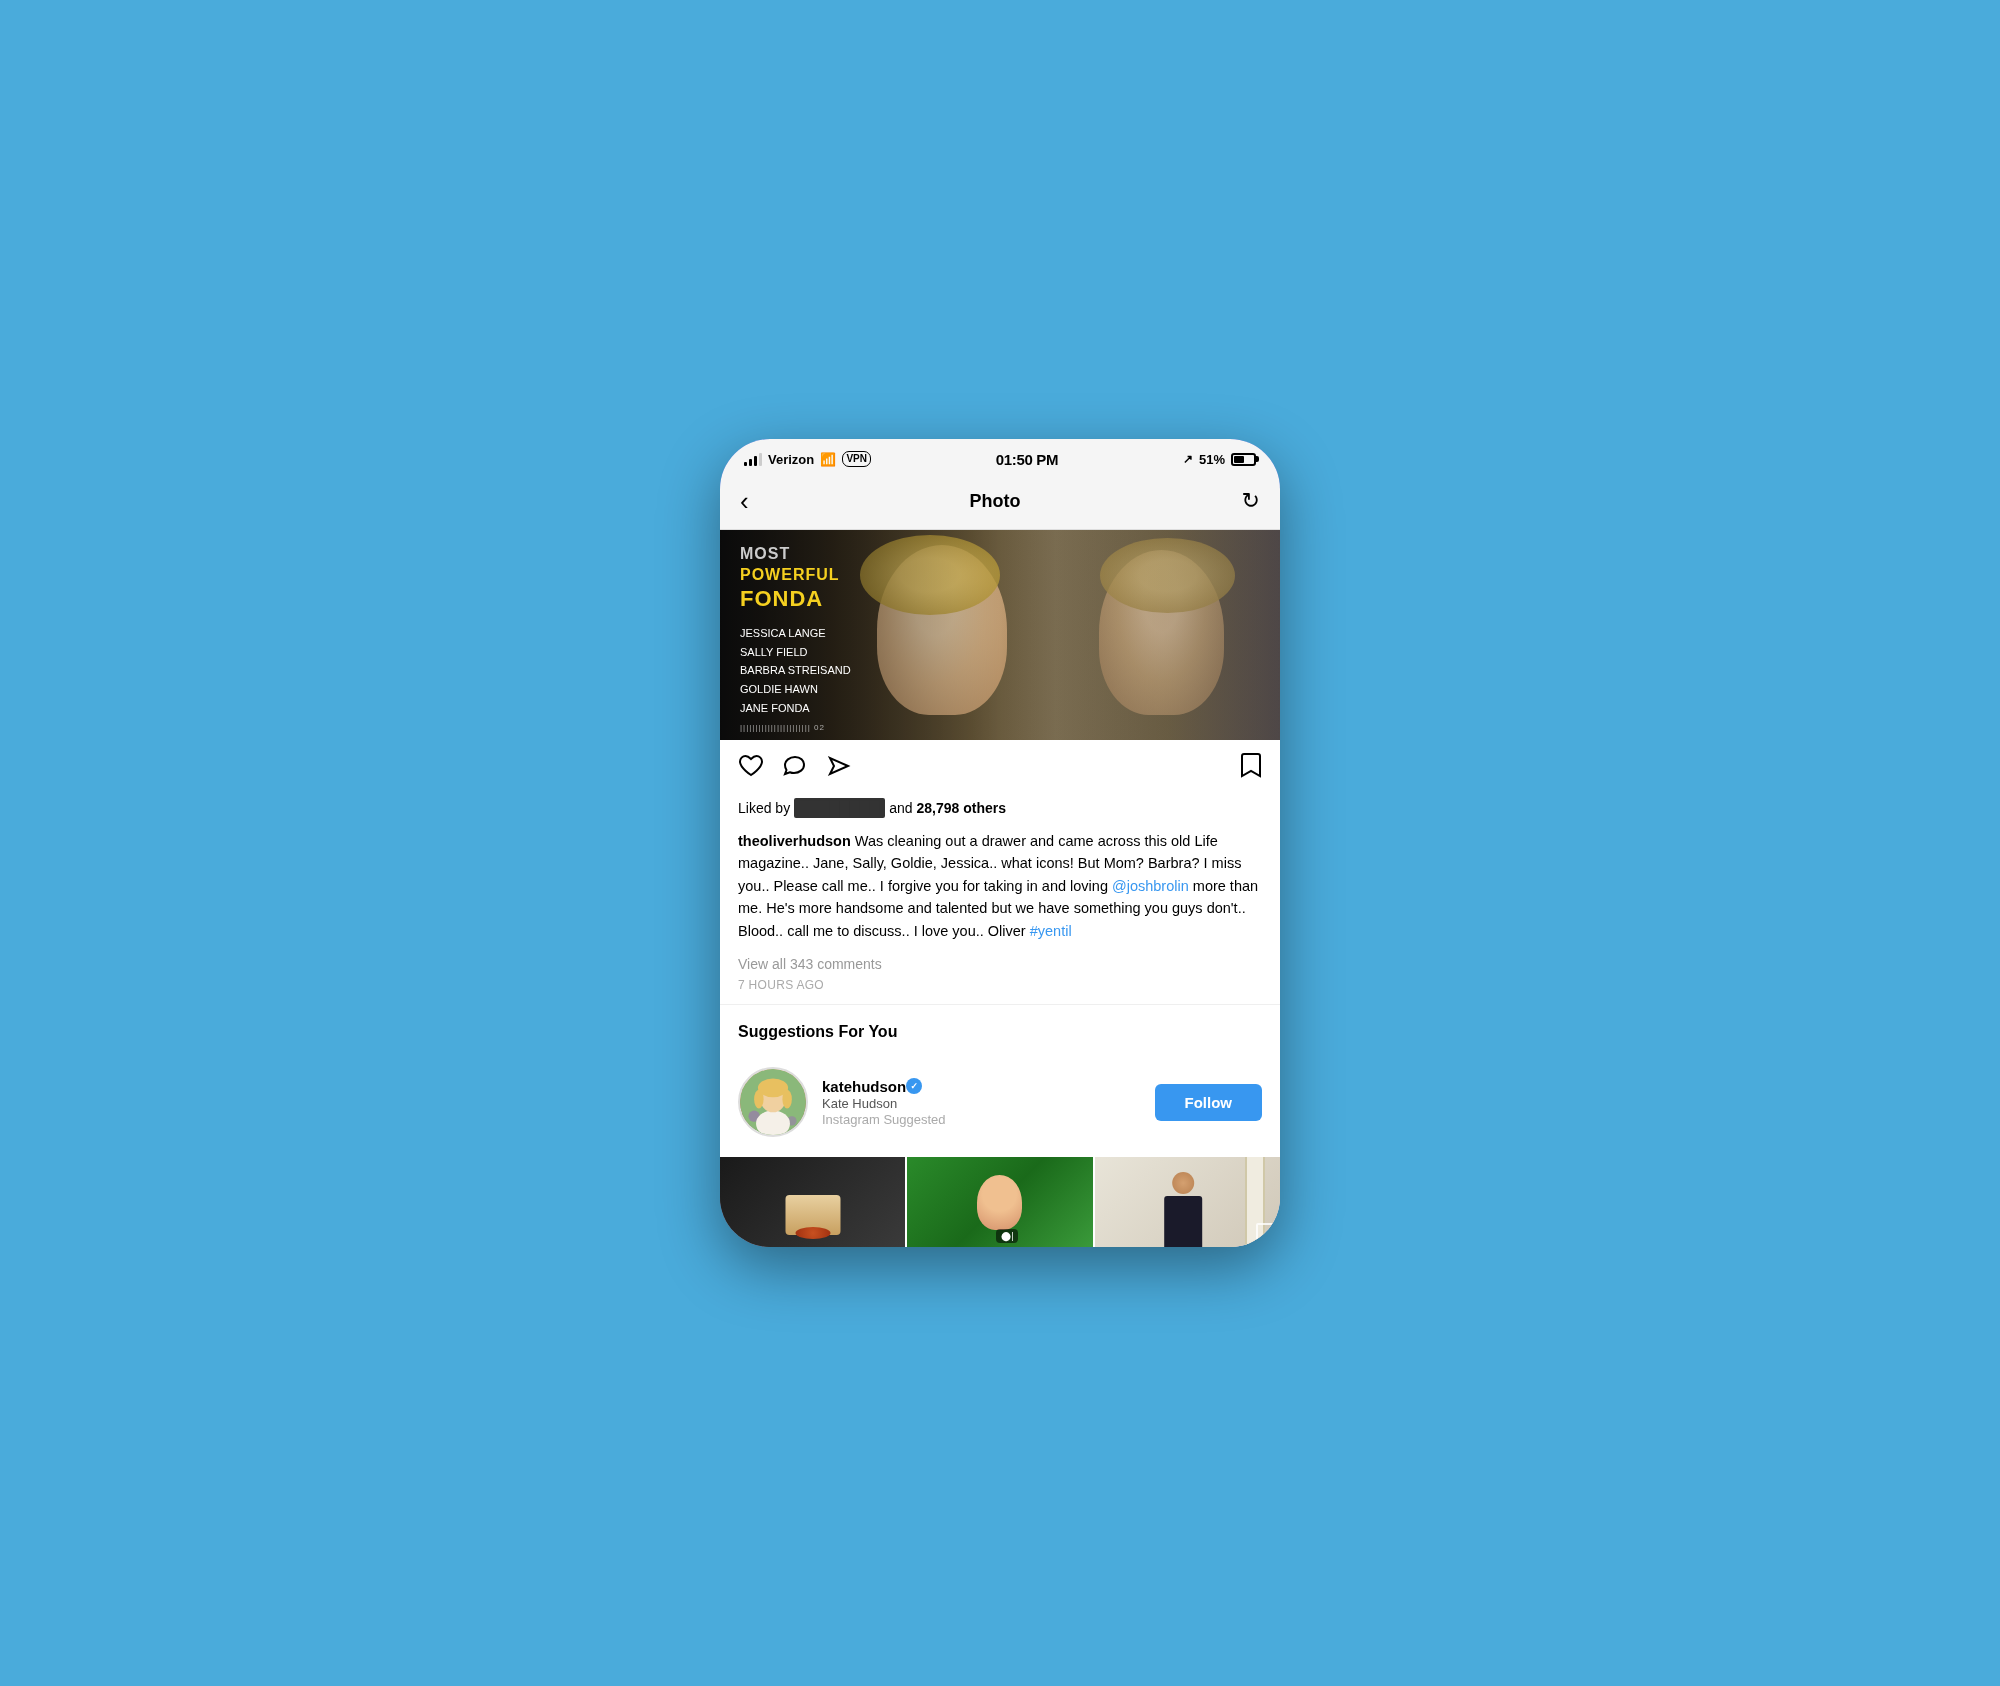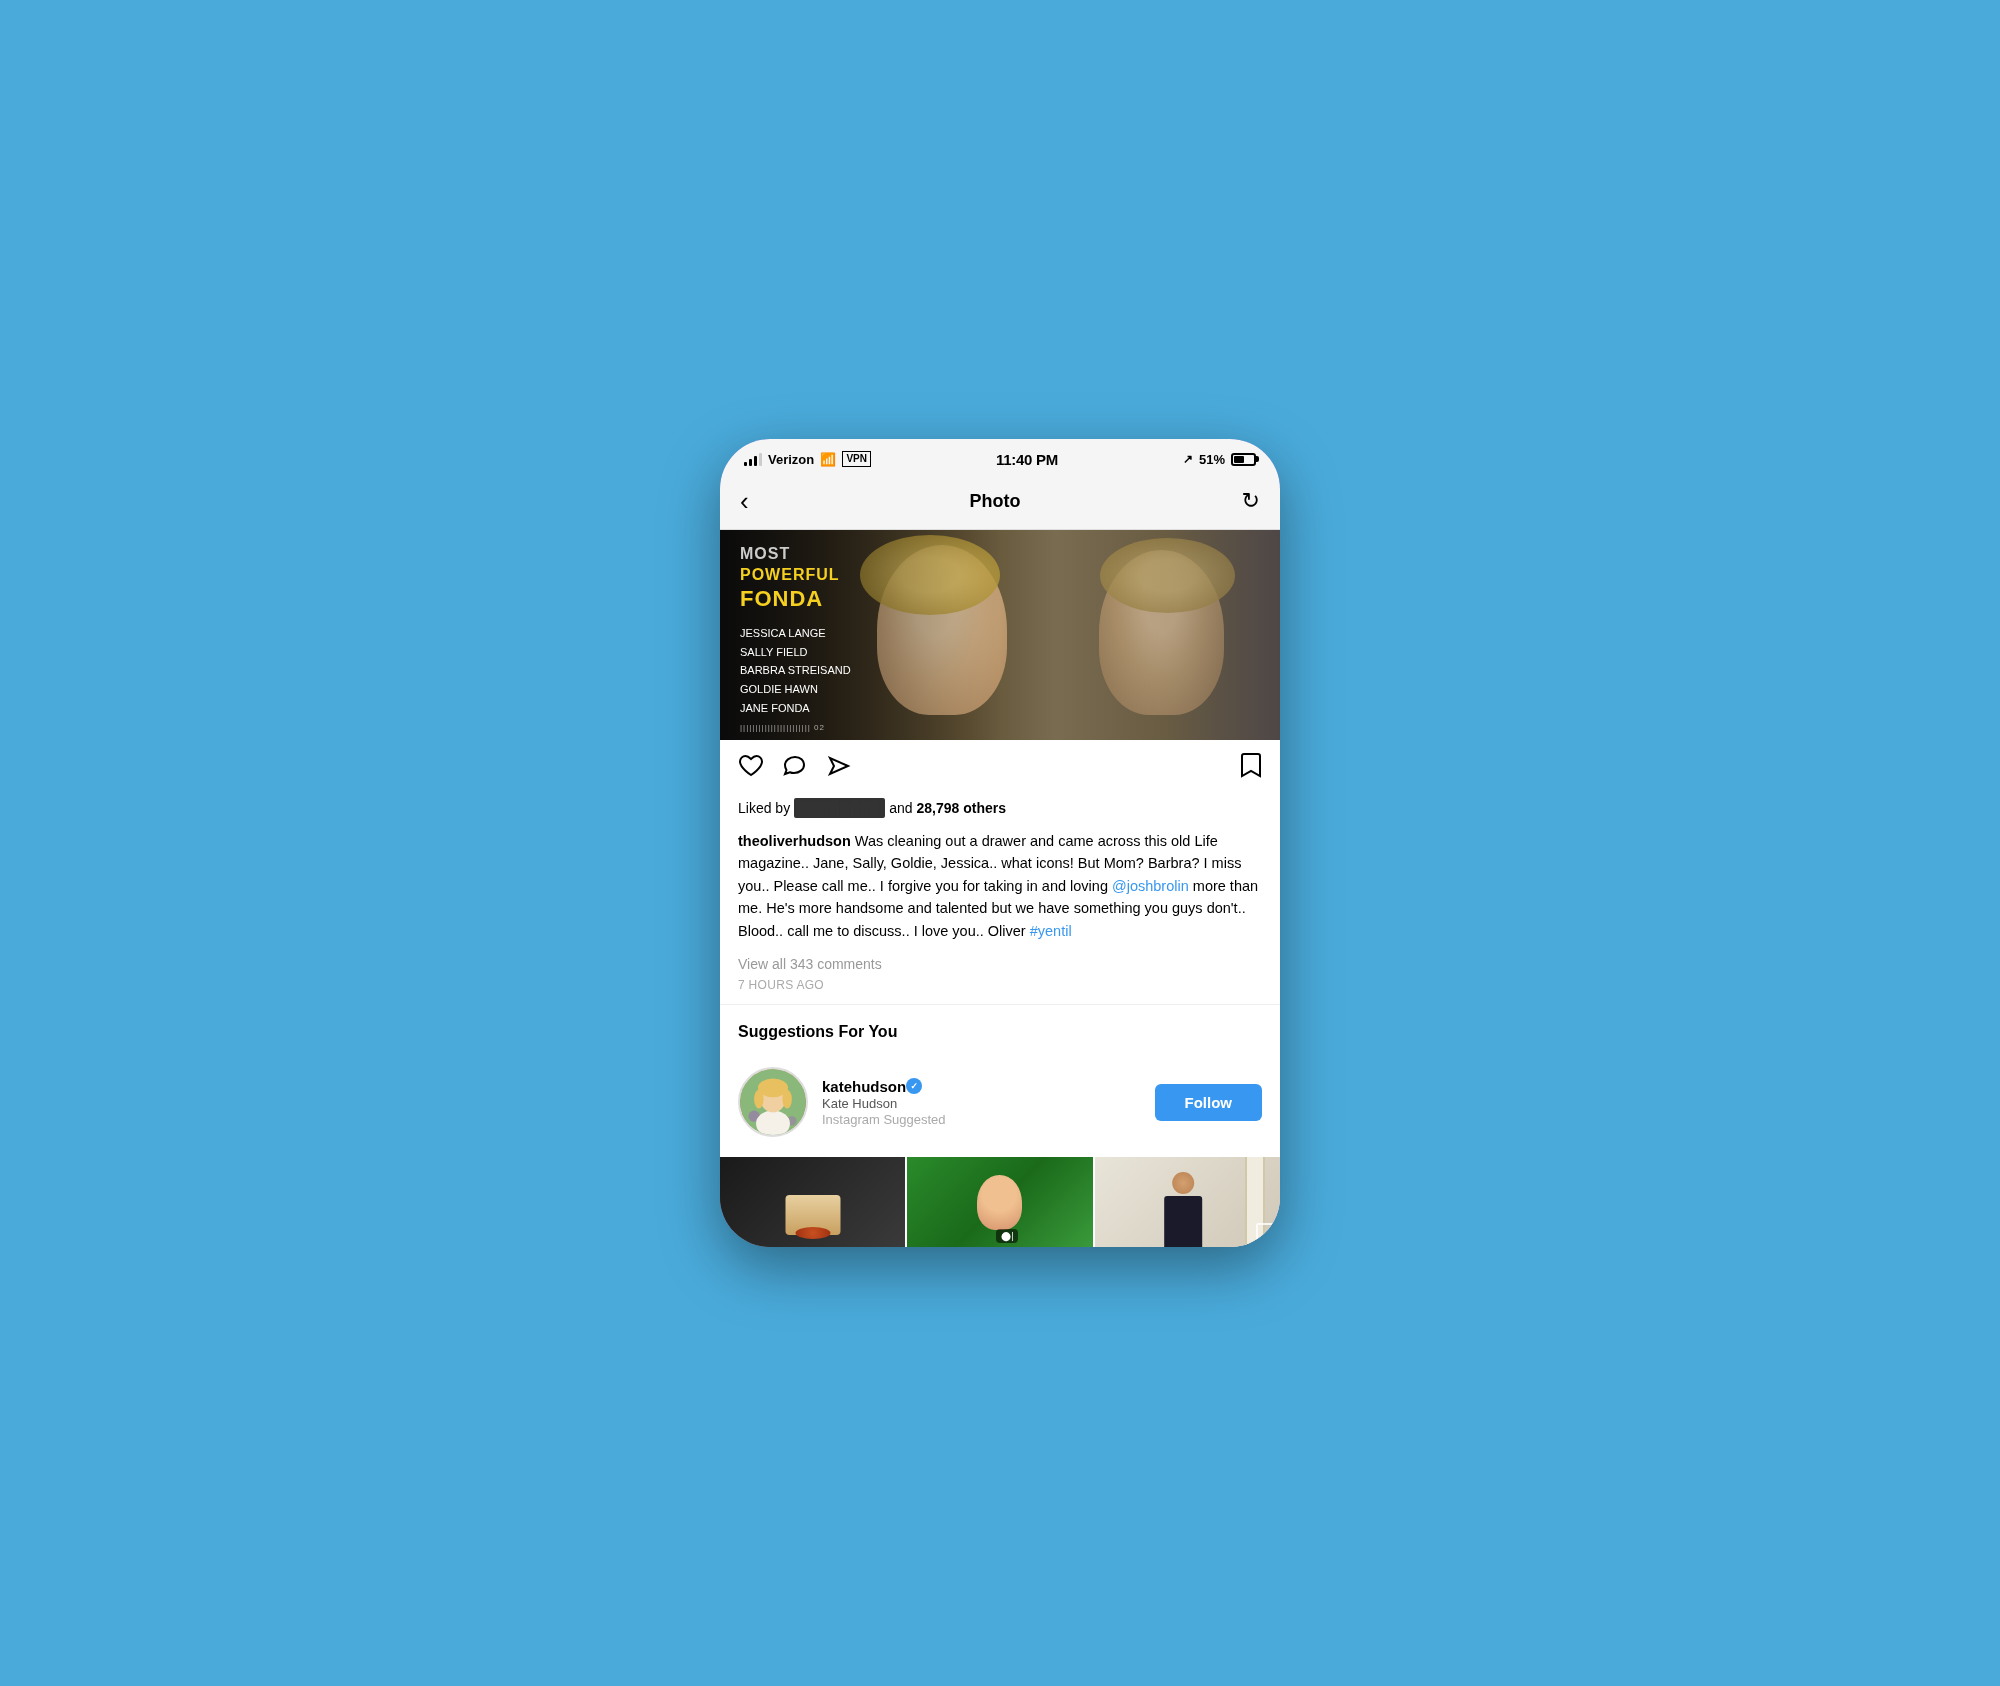--- a/index.html
+++ b/index.html
@@ -350,21 +350,21 @@
     .thumb3 {
       background: linear-gradient(135deg, #e8e0d0 0%, #c8c0a8 50%, #d4cbb8 100%);
       display: flex;
       align-items: center;
       justify-content: center;
       position: relative;
     }
     .wifi-icon { font-size: 13px; }
     .vpn-badge {
       border: 1.5px solid #000;
-      border-radius: 0;
+      border-radius: 7px;
       padding: 0 3px;
       font-size: 10px;
       font-weight: 700;
       line-height: 1.4;
     }
     .location-icon { font-size: 12px; }
     .thumb2-baby {
       width: 45px;
       height: 55px;
       background: radial-gradient(circle at 50% 35%, #f0c090 40%, #d4906a 100%);
@@ -381,21 +381,21 @@
       <div class="signal-bars">
         <div class="signal-bar" style="height:4px;"></div>
         <div class="signal-bar" style="height:7px;"></div>
         <div class="signal-bar" style="height:10px;"></div>
         <div class="signal-bar empty" style="height:13px;"></div>
       </div>
       <span>Verizon</span>
       <span class="wifi-icon">📶</span>
       <span class="vpn-badge">VPN</span>
     </div>
-    <div class="status-center">11:40 PM</div>
+    <div class="status-center">01:50 PM</div>
     <div class="status-right">
       <span class="location-icon">↗</span>
       <span>51%</span>
       <div class="battery">
         <div class="battery-icon">
           <div class="battery-fill"></div>
         </div>
       </div>
     </div>
   </div>

